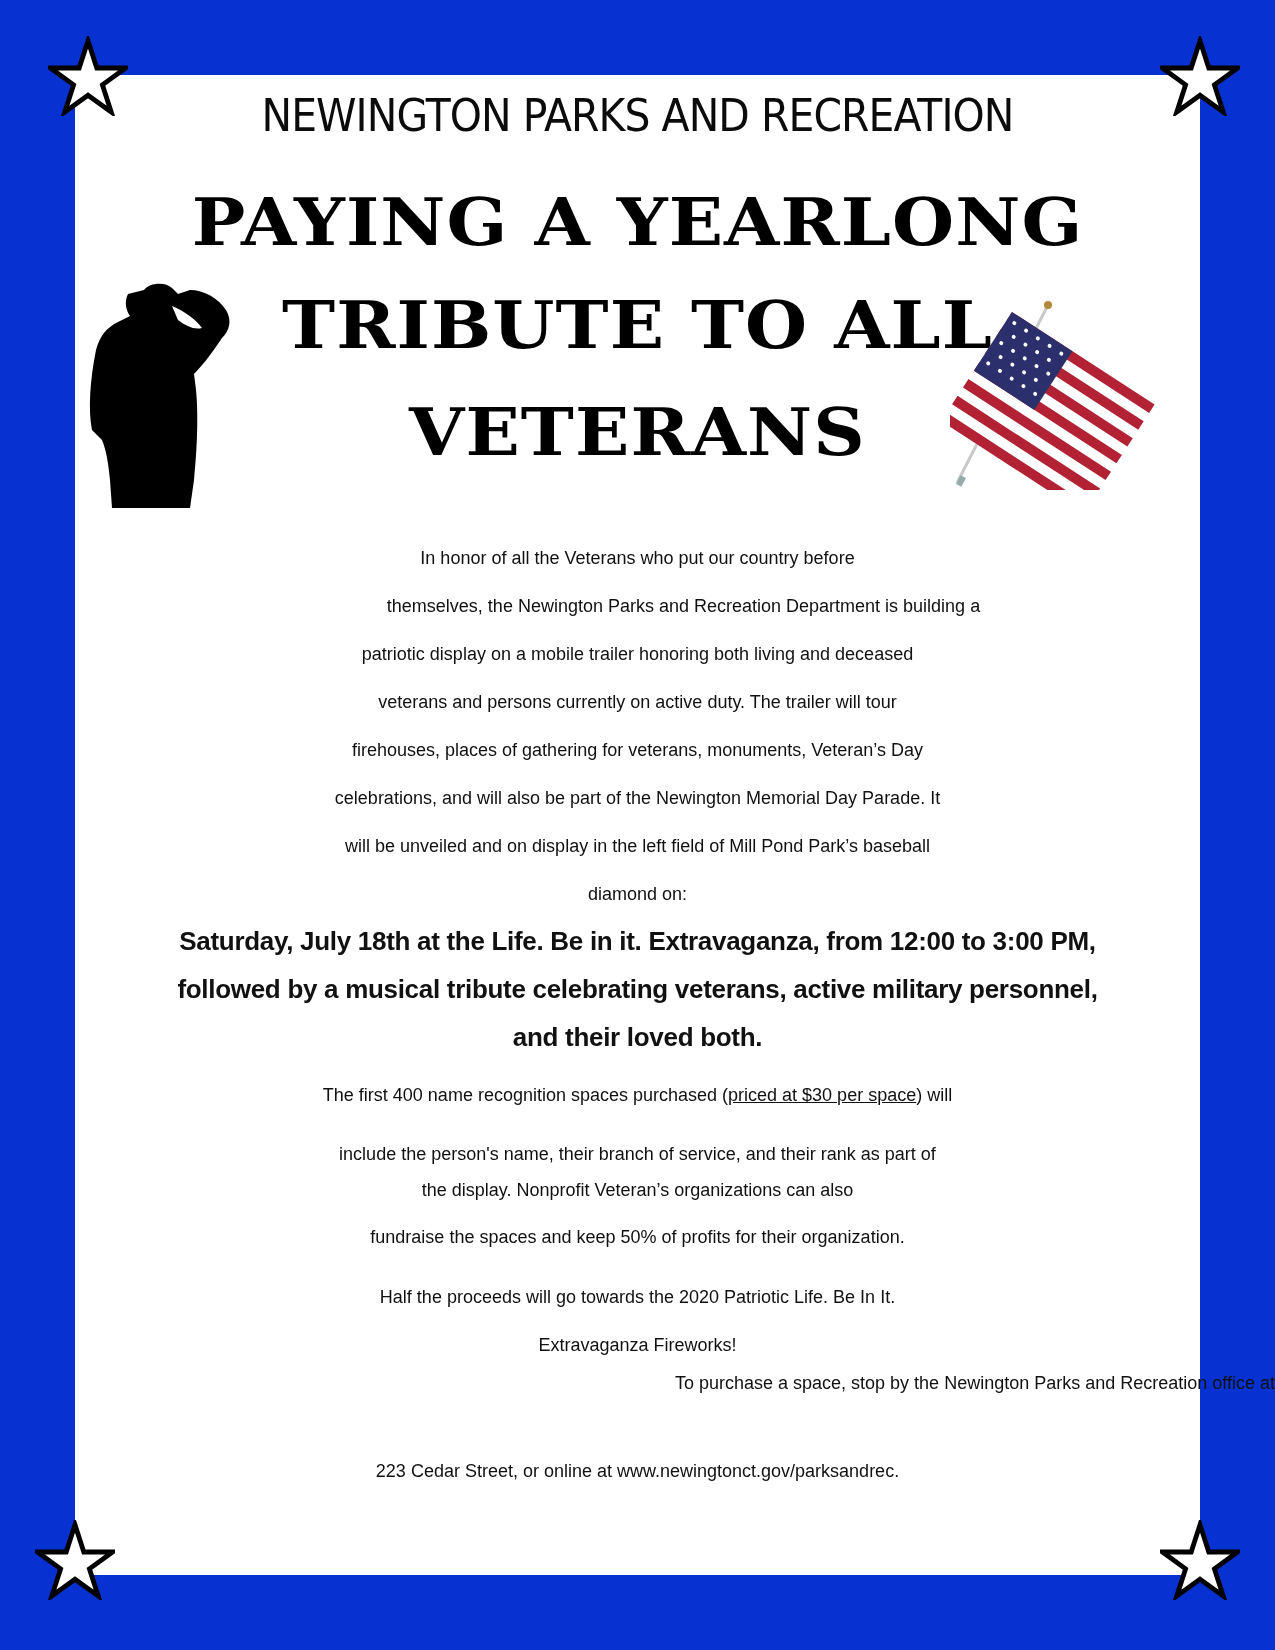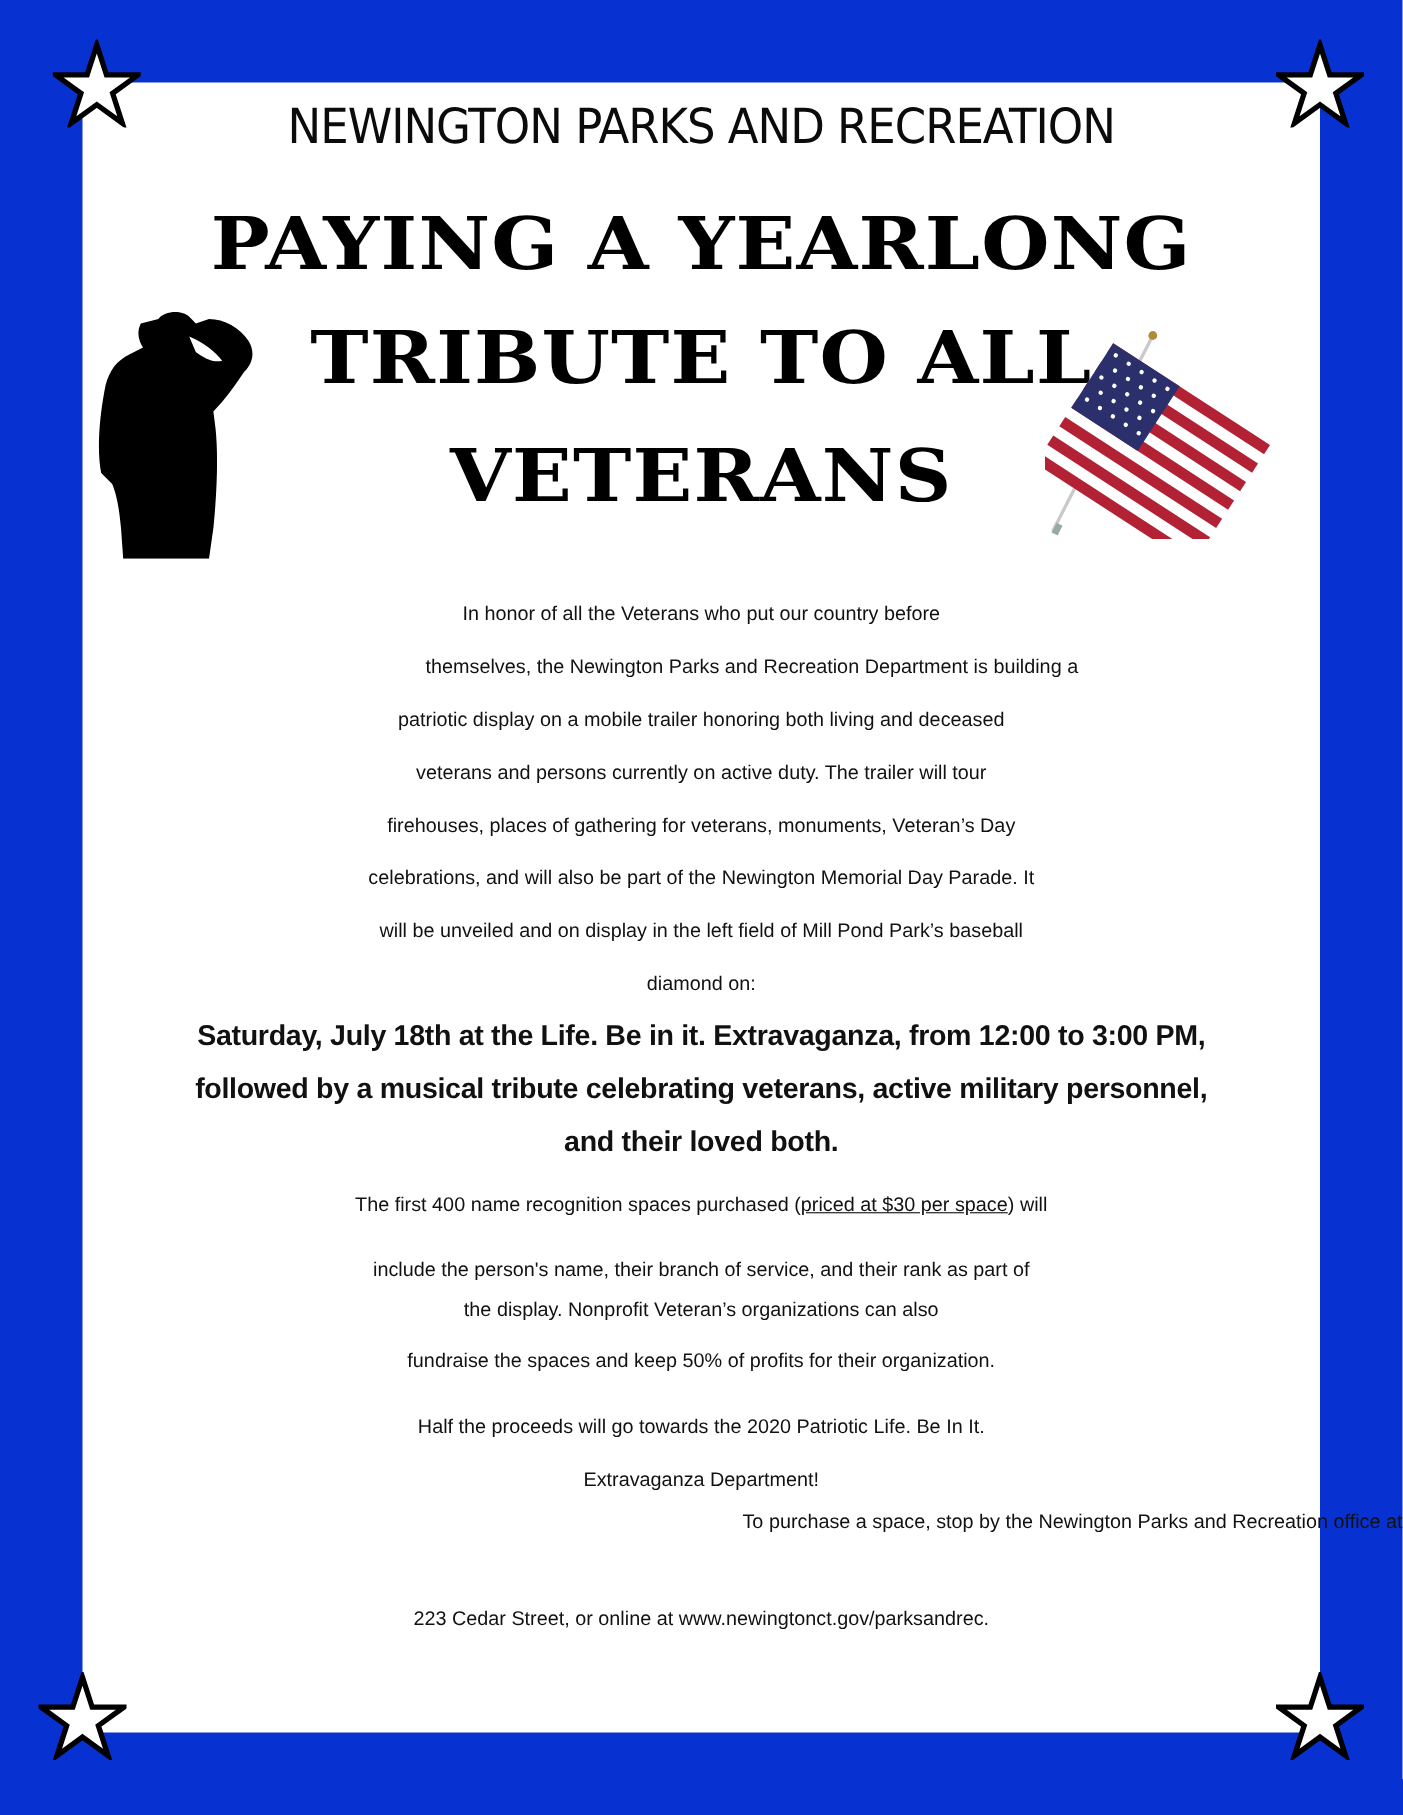--- a/index.html
+++ b/index.html
@@ -143,16 +143,16 @@
 <div class="line body-line bold" style="top:923px;">Saturday, July 18th at the Life. Be in it. Extravaganza, from 12:00 to 3:00 PM,</div>
 <div class="line body-line bold" style="top:971px;">followed by a musical tribute celebrating veterans, active military personnel,</div>
 <div class="line body-line bold" style="top:1019px;">and their loved both.</div>
 
 <div class="line body-line" style="top:1077px;"><span>The first 400 name recognition spaces purchased (</span><span class="price">priced at $30 per space</span><span>) will</span></div>
 <div class="line body-line" style="top:1124px;margin-top:12px;">include the person's name, their branch of service, and their rank as part of</div>
 <div class="line body-line" style="top:1172px;">the display. Nonprofit Veteran’s organizations can also</div>
 <div class="line body-line" style="top:1219px;">fundraise the spaces and keep 50% of profits for their organization.</div>
 
 <div class="line body-line" style="top:1279px;">Half the proceeds will go towards the 2020 Patriotic Life. Be In It.</div>
-<div class="line body-line" style="top:1327px;">Extravaganza Department!</div>
+<div class="line body-line" style="top:1327px;">Extravaganza Fireworks!</div>
 
 <div class="line body-line" style="top:1365px;text-align:right;">To purchase a space, stop by the Newington Parks and Recreation office at</div>
 <div class="line body-line" style="top:1453px;">223 Cedar Street, or online at www.newingtonct.gov/parksandrec.</div>
 
 </body></html>

